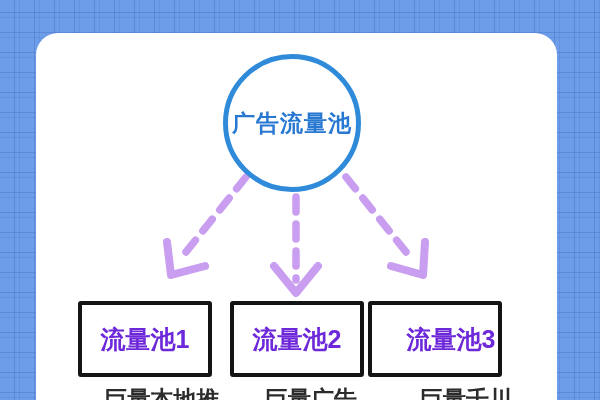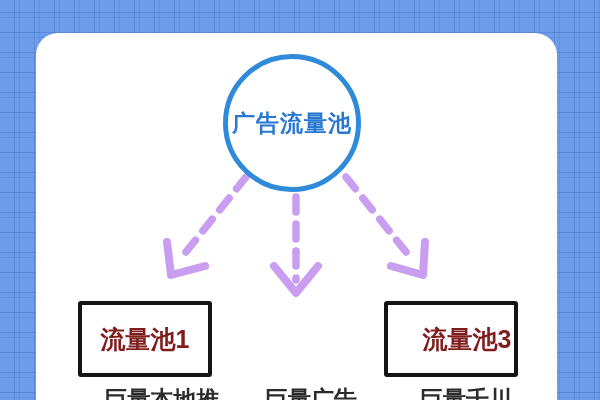--- a/index.html
+++ b/index.html
@@ -61,28 +61,28 @@
     position:absolute;
     top:301px;
     width:134px;height:76px;
     box-sizing:border-box;
     border:4px solid #141414;
     border-radius:3px;
     background:#ffffff;
     display:flex;align-items:center;justify-content:center;
   }
   .pool-box span{
-    color:#7f1d1d;
+    color:#6d28d9;
     font-size:25px;
     font-weight:800;
     white-space:nowrap;
   }
   .pool-box.p1{left:78px;}
   .pool-box.p2{left:230px;}
-  .pool-box.p3{left:384px;padding-left:32px;}
+  .pool-box.p3{left:368px;padding-left:32px;}
   .caption{
     position:absolute;
     top:384px;
     width:180px;
     text-align:center;
     color:#2b2b2b;
     font-size:23px;
     font-weight:700;
     white-space:nowrap;
   }
@@ -112,20 +112,23 @@
     </g>
   </svg>
 
   <div class="root-circle">
     <span>广告流量池</span>
   </div>
 
   <div class="pool-box p1">
     <span>流量池1</span>
   </div>
+  <div class="pool-box p2">
+    <span>流量池2</span>
+  </div>
   <div class="pool-box p3">
     <span>流量池3</span>
   </div>
 
   <div class="caption c1">巨量本地推</div>
   <div class="caption c2">巨量广告</div>
   <div class="caption c3">巨量千川</div>
 
 </div>
 

